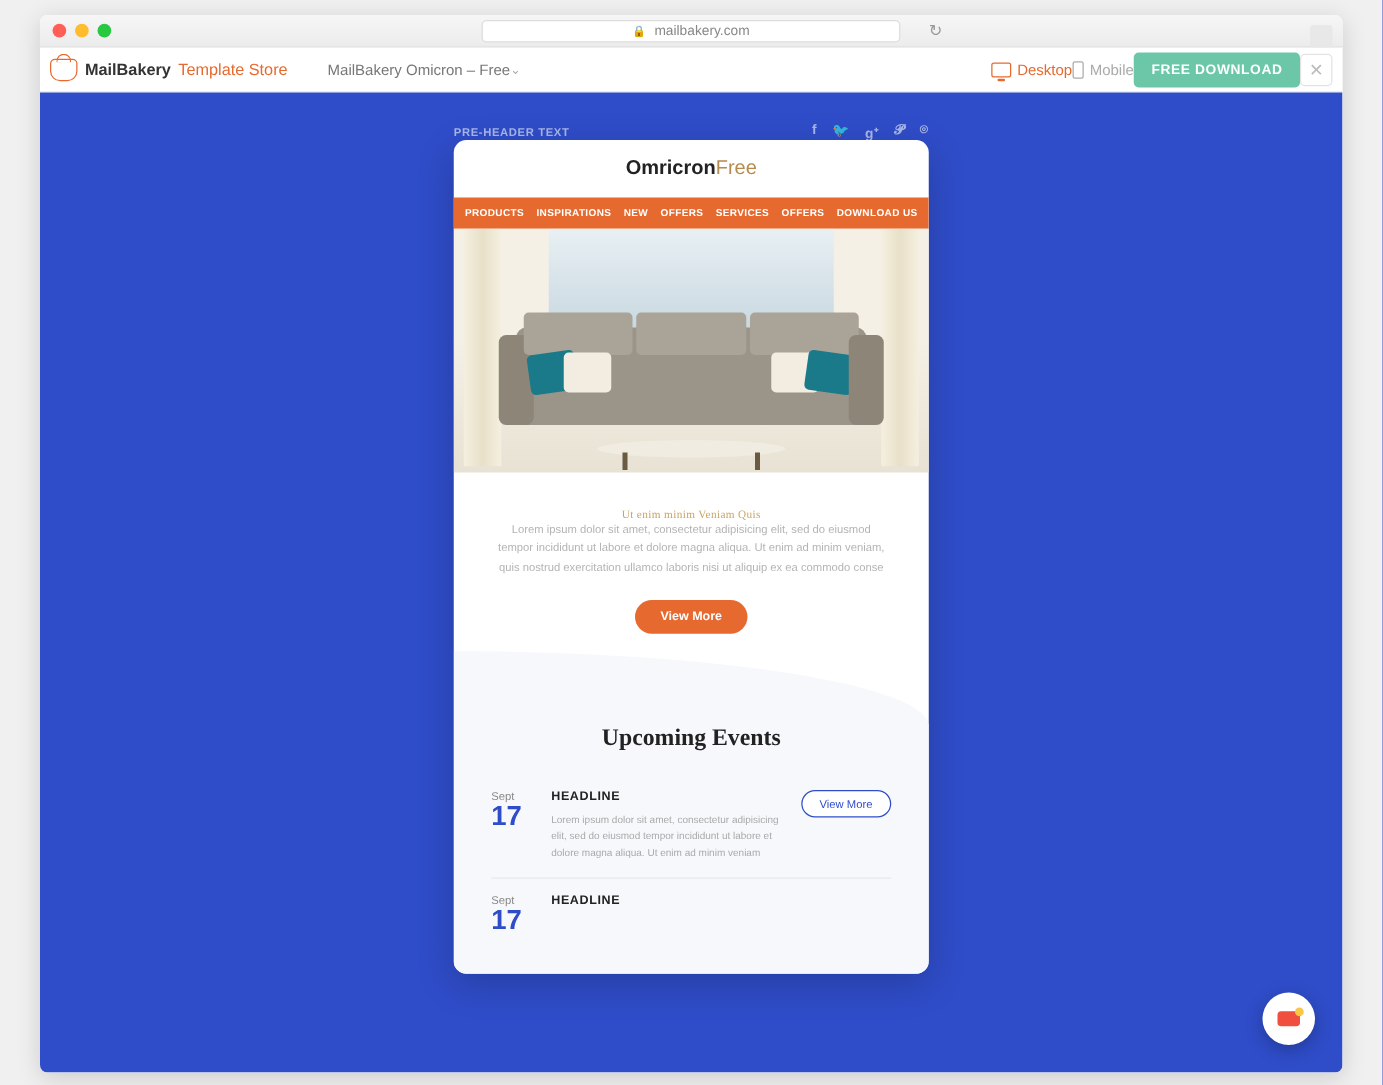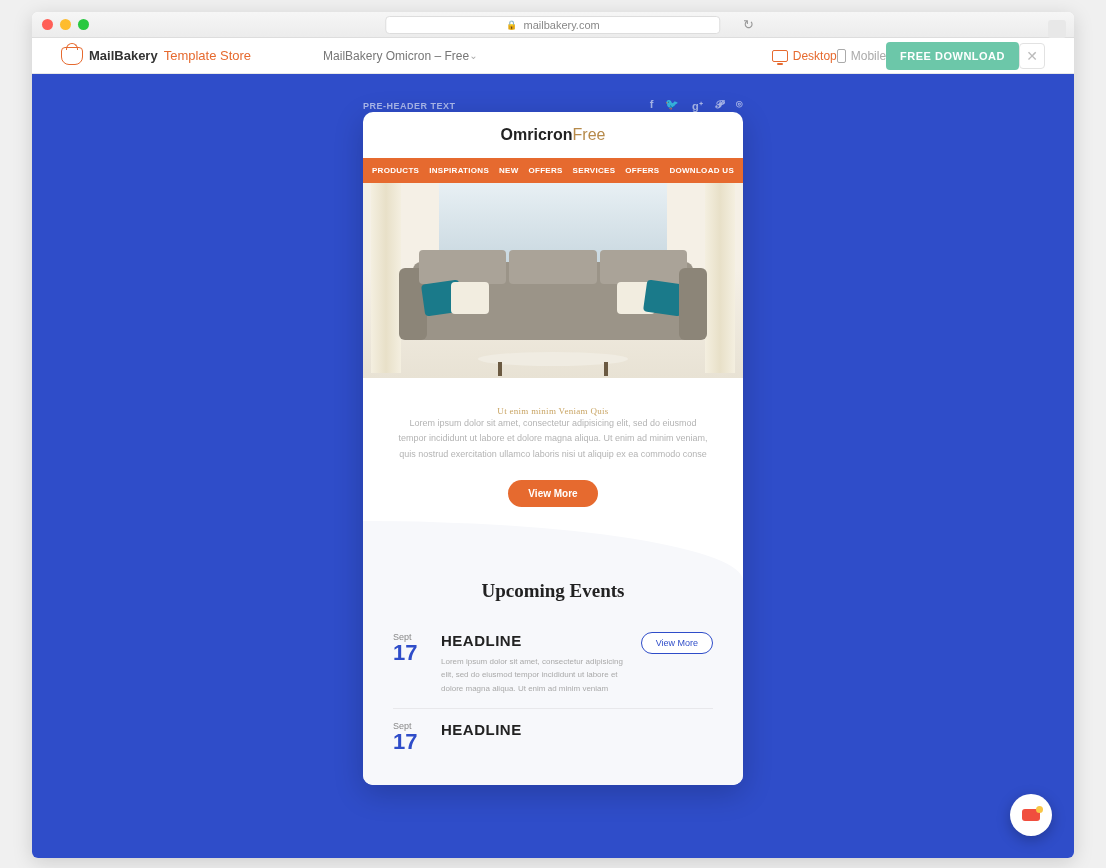--- a/index.html
+++ b/index.html
@@ -8,27 +8,27 @@
 .corner{position:absolute;top:20px;right:40px;width:18px;height:18px;background:#e8e8e8;border-radius:3px;z-index:3;}
 .titlebar{height:26px;background:linear-gradient(#f6f6f6,#ececec);border-bottom:1px solid #ddd;display:flex;align-items:center;padding:0 10px;position:relative;}
 .traffic{display:flex;gap:7px;}
 .dot{width:11px;height:11px;border-radius:50%;}
 .d-r{background:#ff5f57;}
 .d-y{background:#febc2e;}
 .d-g{background:#28c840;}
 .addr{position:absolute;left:50%;transform:translateX(-50%);display:flex;align-items:center;gap:6px;background:#fff;border:1px solid #ddd;border-radius:4px;padding:2px 120px;font-size:11px;color:#888;}
 .addr .lock{font-size:9px;}
 .reload{position:absolute;right:320px;color:#999;font-size:13px;}
-.toolbar{height:36px;border-bottom:1px solid #e8e8e8;display:flex;align-items:center;padding:0 29px;gap:12px;background:#fff;}
+.toolbar{height:36px;border-bottom:1px solid #e8e8e8;display:flex;align-items:center;padding:0 8px;gap:12px;background:#fff;}
 .brand{display:flex;align-items:center;gap:6px;font-size:13px;}
 .brand-logo{width:22px;height:18px;border:1.5px solid #e66a2f;border-radius:4px 4px 8px 8px;position:relative;}
 .brand-logo::before{content:"";position:absolute;top:-5px;left:4px;width:10px;height:6px;border:1.5px solid #e66a2f;border-bottom:none;border-radius:6px 6px 0 0;}
 .brand-a{font-weight:600;color:#333;}
 .brand-b{color:#e66a2f;}
-.tpl-select{margin-left:60px;font-size:12px;color:#777;display:flex;align-items:center;cursor:pointer;justify-content:center;}
+.tpl-select{margin-left:20px;font-size:12px;color:#777;display:flex;align-items:center;cursor:pointer;justify-content:center;}
 .chev{font-size:10px;color:#aaa;}
 .tool-right{margin-left:auto;display:flex;align-items:center;}
 .device{display:flex;align-items:center;gap:5px;font-size:12px;color:#aaa;cursor:pointer;}
 .device.active{color:#e66a2f;}
 .dev-icon{width:16px;height:12px;border:1.5px solid currentColor;border-radius:2px;position:relative;}
 .dev-icon::after{content:"";position:absolute;bottom:-4px;left:4px;width:6px;height:2px;background:currentColor;border-radius:1px;}
 .mob-icon{width:9px;height:14px;border:1.5px solid currentColor;border-radius:2px;}
 .dl-btn{background:#6cc7a9;color:#fff;font-size:11px;font-weight:600;letter-spacing:.5px;padding:8px 14px;border-radius:4px;border:none;cursor:pointer;}
 .close-x{width:26px;height:26px;border:1px solid #e2e2e2;border-radius:4px;display:flex;align-items:center;justify-content:center;color:#bbb;font-size:14px;cursor:pointer;}
 .viewport{flex:1;background:#2f4dc9;position:relative;overflow:hidden;}
@@ -65,21 +65,21 @@
 .body-txt{font-size:9px;line-height:1.7;color:#b4b4b4;}
 .view-more-btn{margin-top:18px;background:#e66a2f;color:#fff;border:none;padding:8px 20px;border-radius:16px;font-size:10px;font-weight:600;cursor:pointer;}
 .curve-sep{height:60px;background:#f7f8fb;border-radius:0 100% 0 0/0 100% 0 0;margin-top:-20px;}
 .events{background:#f7f8fb;padding:0 30px 20px;margin-top:-1px;}
 .ev-title{font-family:Georgia,serif;font-size:19px;color:#222;text-align:center;margin-bottom:18px;}
 .ev-item{display:flex;gap:14px;padding:12px 0;border-bottom:1px solid #e8e8eb;}
 .ev-date{text-align:left;min-width:34px;}
 .ev-month{font-size:9px;color:#888;}
 .ev-day{font-size:22px;font-weight:700;color:#2f4dc9;line-height:1;}
 .ev-body{flex:1;}
-.ev-head{font-size:15px;font-weight:700;letter-spacing:.5px;color:#222;margin-bottom:6px;}
+.ev-head{font-size:10px;font-weight:700;letter-spacing:.5px;color:#222;margin-bottom:6px;}
 .ev-txt{font-size:8px;line-height:1.7;color:#aaa;}
 .ev-btn{align-self:flex-start;border:1px solid #2f4dc9;color:#2f4dc9;background:#fff;padding:5px 14px;border-radius:14px;font-size:9px;cursor:pointer;white-space:nowrap;}
 .fab{position:absolute;bottom:22px;right:22px;width:42px;height:42px;background:#fff;border-radius:50%;box-shadow:0 4px 14px rgba(0,0,0,.25);display:flex;align-items:center;justify-content:center;cursor:pointer;}
 .fab-inner{width:18px;height:12px;background:#f04e3e;border-radius:3px;position:relative;}
 .fab-inner::after{content:"";position:absolute;top:-3px;right:-3px;width:7px;height:7px;background:#f9c646;border-radius:50%;}
 </style>
 </head>
 <body>
 
 <div class="corner"></div>

